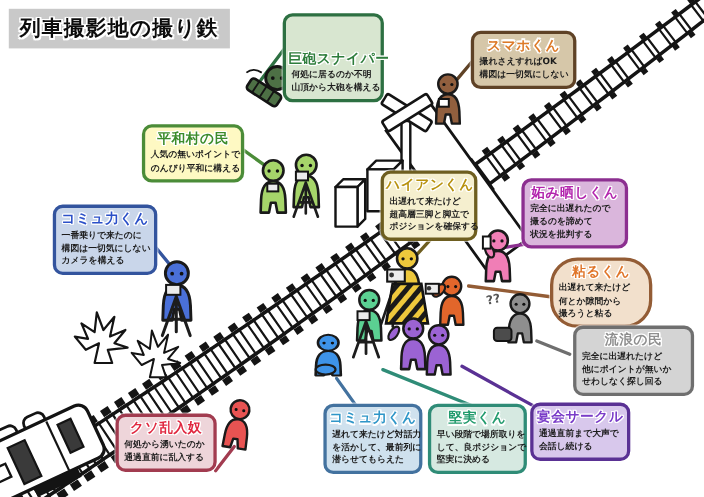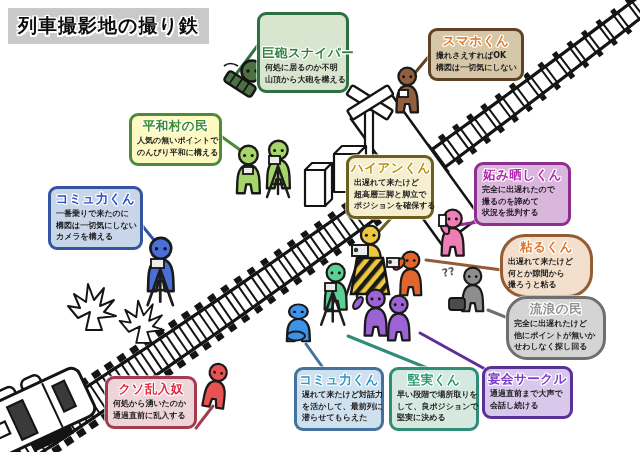--- a/index.html
+++ b/index.html
@@ -356,21 +356,21 @@
   <div class="box-d">完全に出遅れたので
 撮るのを諦めて
 状況を批判する</div>
 </div>
 <div class="box" style="left: 500px; top: 234px; width: 93px; border-color: rgb(147, 92, 53); background-color: rgb(242, 224, 204); border-radius: 25px;">
   <div class="box-h" style="color: rgb(224, 118, 42);">粘るくん</div>
   <div class="box-d">出遅れて来たけど
 何とか隙間から
 撮ろうと粘る</div>
 </div>
-<div class="box" style="left: 506px; top: 296px; width: 100px; border-color: rgb(111, 111, 111); background-color: rgb(212, 212, 212); border-radius: 21px;">
+<div class="box" style="left: 521px; top: 296px; width: 110px; border-color: rgb(111, 111, 111); background-color: rgb(212, 212, 212);">
   <div class="box-h" style="color: rgb(143, 143, 143);">流浪の民</div>
   <div class="box-d">完全に出遅れたけど
 他にポイントが無いか
 せわしなく探し回る</div>
 </div>
 <div class="box" style="left: 482px; top: 366px; width: 91px; border-color: rgb(90, 49, 148); background-color: rgb(216, 200, 236);">
   <div class="box-h" style="color: rgb(122, 60, 200);">宴会サークル</div>
   <div class="box-d">通過直前まで大声で
 会話し続ける</div>
 </div>

